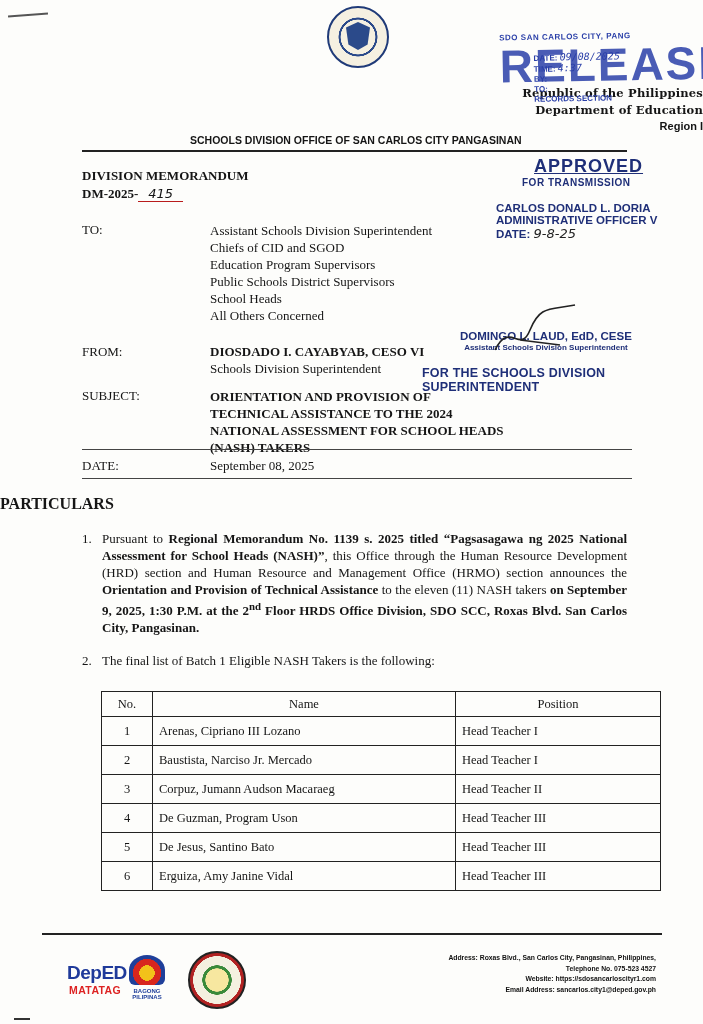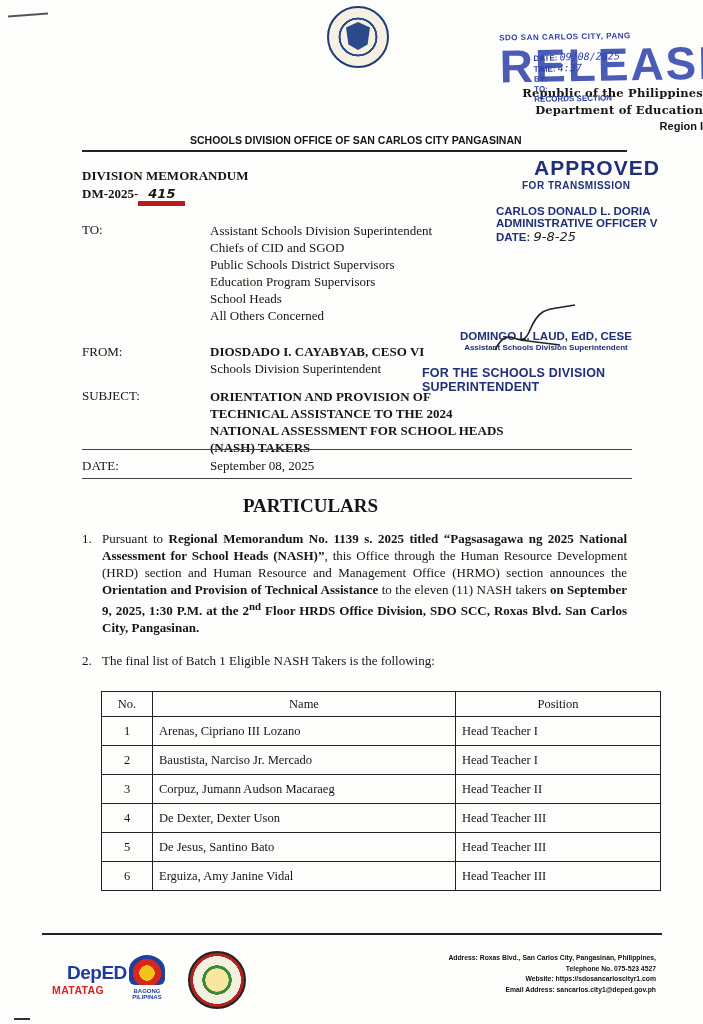--- a/index.html
+++ b/index.html
@@ -19,60 +19,60 @@
   .hdr-rule { left: 82px; top: 150px; width: 545px; height: 2px; background: #222; }
 
   .released { left: 500px; top: 40px; width: 168px; height: 84px; color: #2a3fa8; font-family: "Liberation Sans", sans-serif; transform: rotate(-1deg); }
   .released .top { font-size: 8px; font-weight: bold; position: absolute; left: 0; top: -8px; letter-spacing: 0.5px; }
   .released .big { position: absolute; left: 0; top: -2px; font-size: 46px; font-weight: bold; letter-spacing: 2px; color: rgba(42,63,168,0.85); }
   .released .rows { position: absolute; left: 34px; top: 12px; font-size: 8px; line-height: 10px; font-weight: bold; }
   .released .hw { font-family: "DejaVu Sans Mono", monospace; font-weight: normal; font-style: italic; font-size: 10px; }
 
   .memo-title { left: 82px; top: 168px; font-weight: bold; font-size: 13px; }
   .memo-no { left: 82px; top: 186px; font-weight: bold; font-size: 13px; }
-  .memo-no .hw { font-style: italic; font-weight: bold; border-bottom: 5px solid #b91c1c; padding: 0 10px; font-family: "DejaVu Sans", sans-serif; }
+  .memo-no .hw { font-style: italic; font-weight: normal; border-bottom: 1px solid #b91c1c; padding: 0 10px; font-family: "DejaVu Sans", sans-serif; }
 
   .approved { left: 520px; top: 156px; color: #1f2f78; font-family: "Liberation Sans", sans-serif; font-weight: bold; }
-  .approved .a1 { font-size: 21px; letter-spacing: 1px; margin-left: 14px; }
+  .approved .a1 { font-size: 18px; letter-spacing: 1px; margin-left: 14px; text-decoration: underline; }
   .approved .a2 { font-size: 10px; letter-spacing: 0.5px; margin-left: 2px; }
   .approved .a3 { font-size: 11.5px; margin-top: 14px; margin-left: -24px; }
   .approved .a4 { font-size: 11.5px; margin-left: -24px; }
   .approved .a5 { font-size: 11.5px; margin-left: -24px; }
   .approved .hw { font-family: "DejaVu Sans", sans-serif; font-style: italic; font-weight: normal; font-size: 13px; color: #222; }
 
   .label { left: 82px; font-size: 13px; }
   .to-list { left: 210px; top: 222px; font-size: 13px; line-height: 17px; }
   .from-name { left: 210px; top: 344px; font-size: 13px; font-weight: bold; }
   .from-role { left: 210px; top: 361px; font-size: 13px; }
   .domingo { left: 460px; top: 330px; color: #1f2f78; font-family: "Liberation Sans", sans-serif; font-weight: bold; font-size: 11.5px; }
   .domingo .sub { font-size: 8px; text-align: center; margin-top: 1px; }
   .for-sds { left: 422px; top: 366px; color: #1f2f78; font-family: "Liberation Sans", sans-serif; font-weight: bold; font-size: 12.5px; letter-spacing: 0.2px; }
   .subject { left: 210px; top: 388px; font-size: 13px; font-weight: bold; line-height: 17px; width: 300px; }
   .rule2 { left: 82px; top: 449px; width: 550px; height: 1px; background: #444; }
   .date-val { left: 210px; top: 458px; font-size: 13px; }
   .rule3 { left: 82px; top: 478px; width: 550px; height: 1px; background: #444; }
-  .particulars { left: 0; width: 621px; top: 495px; text-align: center; font-weight: bold; font-size: 19px; }
+  .particulars { left: 0; width: 621px; top: 495px; font-weight: bold; font-size: 16px; }
 
   .p1 { left: 82px; top: 530px; width: 545px; font-size: 13px; line-height: 17px; display: flex; }
   .p1 .num { width: 20px; flex: none; }
   .p1 .txt { text-align: justify; }
   .p2 { left: 82px; top: 653px; font-size: 13px; display: flex; }
   .p2 .num { width: 20px; }
 
   table.takers { position: absolute; left: 101px; top: 691px; width: 560px; border-collapse: collapse; font-size: 12.5px; }
   table.takers th, table.takers td { border: 1px solid #222; height: 28px; padding: 0 6px; }
   table.takers th { font-weight: normal; text-align: center; height: 24px; }
   table.takers td.no { text-align: center; width: 38px; }
   table.takers td.name { width: 290px; }
   table.takers th.pos { text-align: center; }
 
   .foot-rule { left: 42px; top: 933px; width: 620px; height: 2px; background: #222; }
   .deped { left: 52px; top: 962px; width: 66px; height: 46px; }
   .deped .d1 { font-family: "Liberation Sans", sans-serif; font-weight: bold; font-size: 19px; color: #1f3a9a; letter-spacing: -0.5px; margin-left: 15px; }
-  .deped .d2 { font-family: "Liberation Sans", sans-serif; font-weight: bold; font-size: 10.5px; color: #d22; letter-spacing: 0.4px; }
+  .deped .d2 { font-family: "Liberation Sans", sans-serif; font-weight: bold; font-size: 10.5px; color: #d22; letter-spacing: 0.4px; margin-left: 17px; }
   .bagong { left: 124px; top: 955px; width: 46px; height: 50px; }
   .bagong .sun { width: 36px; height: 30px; margin: 0 auto; border-radius: 50% 50% 6px 6px; background: radial-gradient(circle at 50% 60%, #f2c21a 0 30%, #d8261e 31% 55%, #1f3f9a 56%); }
   .bagong .txt { font-family: "Liberation Sans", sans-serif; font-size: 6px; font-weight: bold; color: #1f3f9a; text-align: center; margin-top: 3px; }
   .sdo-seal { left: 188px; top: 951px; width: 54px; height: 54px; border-radius: 50%; background: radial-gradient(circle, #f7e7a0 0 30%, #3a8a3a 31% 38%, #f4f0e0 39% 62%, #b22222 63% 72%, #f4f0e0 73%); border: 2px solid #222; }
   .address { right: 47px; top: 953px; text-align: right; font-family: "Liberation Sans", sans-serif; font-size: 6.8px; font-weight: bold; line-height: 10.5px; color: #111; }
   .bottom-mark { left: 14px; top: 1018px; width: 16px; height: 2px; background: #333; }
 </style>
 </head>
 <body>
 
@@ -110,22 +110,22 @@
   <div class="a2">FOR TRANSMISSION</div>
   <div class="a3">CARLOS DONALD L. DORIA</div>
   <div class="a4">ADMINISTRATIVE OFFICER V</div>
   <div class="a5"><span>DATE:</span> <span class="hw">9-8-25</span></div>
 </div>
 
 <div class="abs label" style="top:222px;">TO:</div>
 <div class="abs to-list">
   <div>Assistant Schools Division Superintendent</div>
   <div>Chiefs of CID and SGOD</div>
+  <div>Education Program Supervisors</div>
   <div>Public Schools District Supervisors</div>
-  <div>Education Program Supervisors</div>
   <div>School Heads</div>
   <div>All Others Concerned</div>
 </div>
 
 <div class="abs label" style="top:344px;">FROM:</div>
 <div class="abs from-name">DIOSDADO I. CAYABYAB, CESO VI</div>
 <div class="abs from-role">Schools Division Superintendent</div>
 <div class="abs domingo">
   <div>DOMINGO L. LAUD, EdD, CESE</div>
   <div class="sub">Assistant Schools Division Superintendent</div>
@@ -174,21 +174,21 @@
         <td class="name">Baustista, Narciso Jr. Mercado</td>
         <td class="pos">Head Teacher I</td>
       </tr>
       <tr>
         <td class="no">3</td>
         <td class="name">Corpuz, Jumann Audson Macaraeg</td>
         <td class="pos">Head Teacher II</td>
       </tr>
       <tr>
         <td class="no">4</td>
-        <td class="name">De Dexter, Dexter Uson</td>
+        <td class="name">De Guzman, Program Uson</td>
         <td class="pos">Head Teacher III</td>
       </tr>
       <tr>
         <td class="no">5</td>
         <td class="name">De Jesus, Santino Bato</td>
         <td class="pos">Head Teacher III</td>
       </tr>
       <tr>
         <td class="no">6</td>
         <td class="name">Erguiza, Amy Janine Vidal</td>

